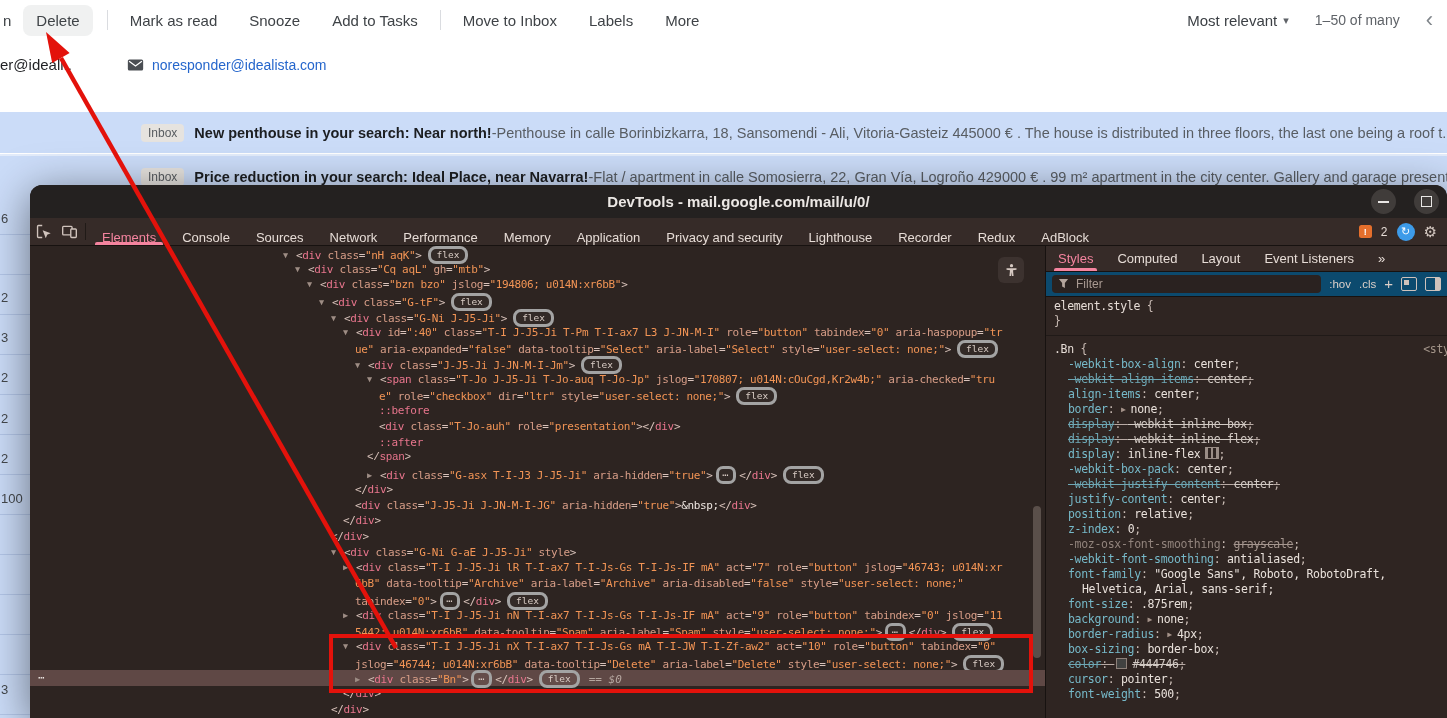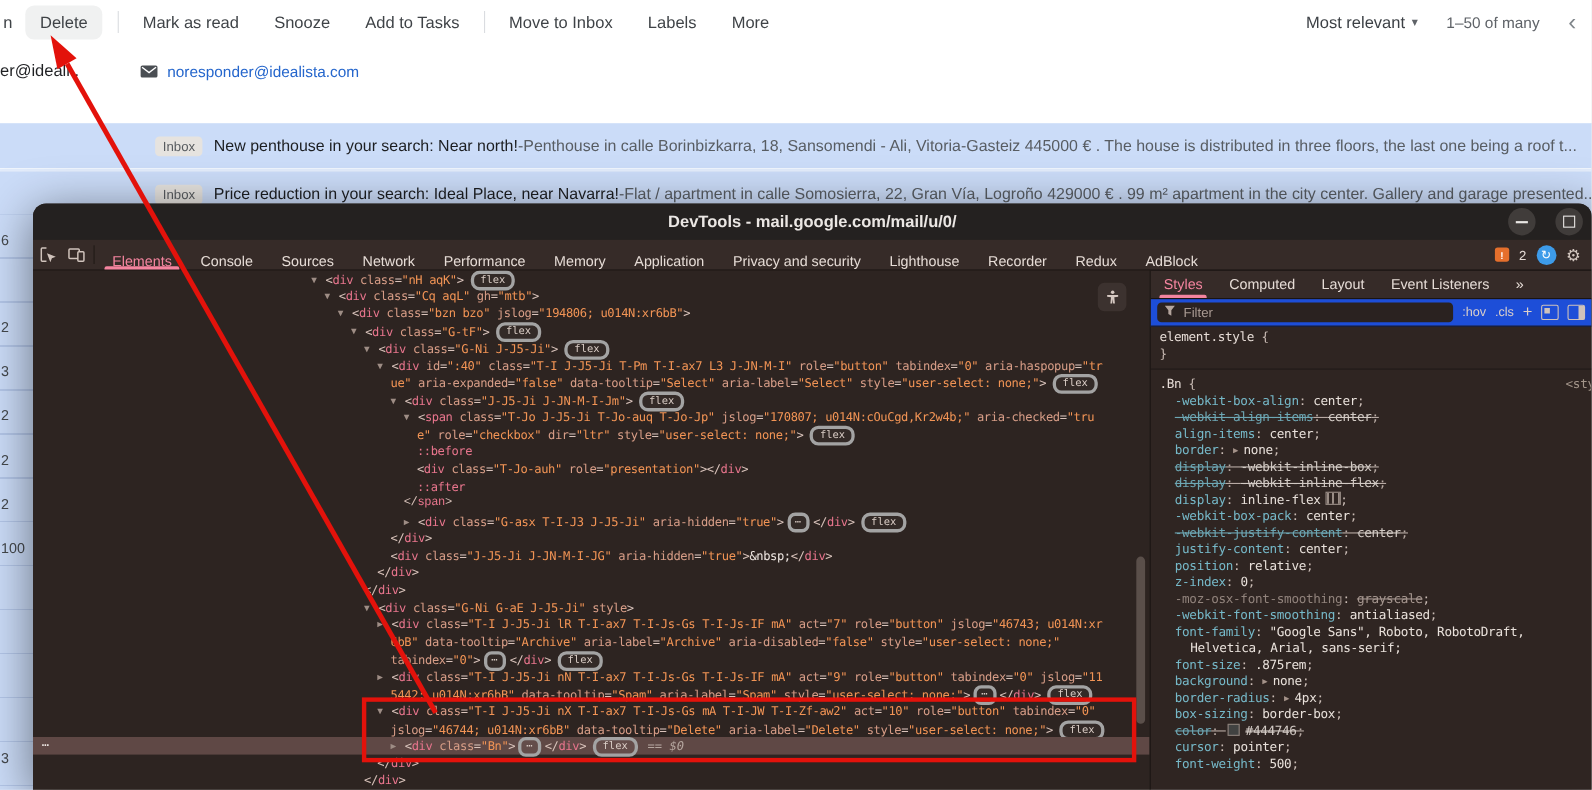--- a/index.html
+++ b/index.html
@@ -25,21 +25,21 @@
     font-size:15px;color:#1f2023}
   #gm-env{position:absolute;left:127px;top:6px}
   #gm-email{position:absolute;left:152px;top:5px;font-size:14px;color:#2566cc}
 
   .mailrow{position:absolute;left:0;width:1447px;height:41px;background:#cbdcf8;white-space:nowrap;
     overflow:hidden;display:flex;align-items:center;}
   #mailrow1{top:112px}
   #mailrow2{top:154px;height:41px;border-top:2px solid #e3ecfb}
   .chip{display:inline-block;background:#e6e3df;color:#585c60;font-size:12px;border-radius:4px;
     padding:2px 7px;margin:0 10px 0 141px;flex:0 0 auto}
-  .subj{font-weight:normal;color:#1c1e21;font-size:14.5px}
+  .subj{font-weight:bold;color:#1c1e21;font-size:14.5px}
   .snip{color:#585d63;font-size:14.5px}
 
   #count-strip{position:absolute;left:0;top:195px;width:31px;height:523px;background:#cbdcf8;
     background-image:repeating-linear-gradient(to bottom,#cbdcf8 0px,#cbdcf8 39px,#b3c6e8 39px,#b3c6e8 40px);}
   .cnum{position:absolute;left:1px;color:#44484c;font-size:13px}
 
   
   #dtwin{position:absolute;left:30px;top:185px;width:1417px;height:533px;background:#2d2421;
     border-radius:12px 12px 0 0;box-shadow:0 8px 44px rgba(0,0,0,.5);overflow:hidden;z-index:10;}
   #dt-title{height:33px;background:#242120;display:flex;align-items:center;justify-content:center;position:relative}
@@ -87,21 +87,21 @@
 
   #a11ybtn{position:absolute;left:968px;top:11px;width:26px;height:26px;border-radius:6px;background:#3c322f;
     display:flex;align-items:center;justify-content:center;cursor:pointer}
   #treescroll{position:absolute;left:1003px;top:260px;width:8px;height:152px;border-radius:4px;background:#5a4f4a;cursor:pointer}
 
   
   #sp-tabs{height:25px;background:#362b28;display:flex;align-items:flex-end;border-bottom:1px solid #171210;flex:0 0 auto}
   .sptab{padding:0 12px;font-size:13px;color:#e6dcd6;cursor:pointer;position:relative;height:25px;display:flex;align-items:center}
   .sptab.act{color:#f4849f}
   .sptab.act::after{content:"";position:absolute;left:8px;right:8px;bottom:0;height:3px;background:#f4849f;border-radius:2px 2px 0 0}
-  #sp-filter{height:24px;background:#1d4ed8;display:flex;align-items:center;padding:0 6px;gap:8px;
+  #sp-filter{height:24px;background:#0c4a6e;display:flex;align-items:center;padding:0 6px;gap:8px;
     border-bottom:1px solid #171210;flex:0 0 auto}
   #filter-box{flex:1;height:18px;background:#2a2220;border-radius:4px;display:flex;align-items:center;padding:0 6px;gap:5px}
   #filter-input{background:transparent;border:none;outline:none;color:#ddd2cb;font-size:12px;width:100%}
   #filter-input::placeholder{color:#a99a92}
   .sp-toggle{color:#ddd0c9;font-size:11.5px;cursor:pointer}
   .sp-plus{font-size:15px;line-height:12px}
   .sp-ic{width:14px;height:12px;position:relative;cursor:pointer}
   .sp-ic.paint{border:1.5px solid #cfc2bb;border-radius:2px}
   .sp-ic.paint::after{content:"";position:absolute;left:2px;top:2px;width:5px;height:5px;background:#cfc2bb}
   .sp-ic.sidebar{border:1.5px solid #cfc2bb;border-radius:2px}

